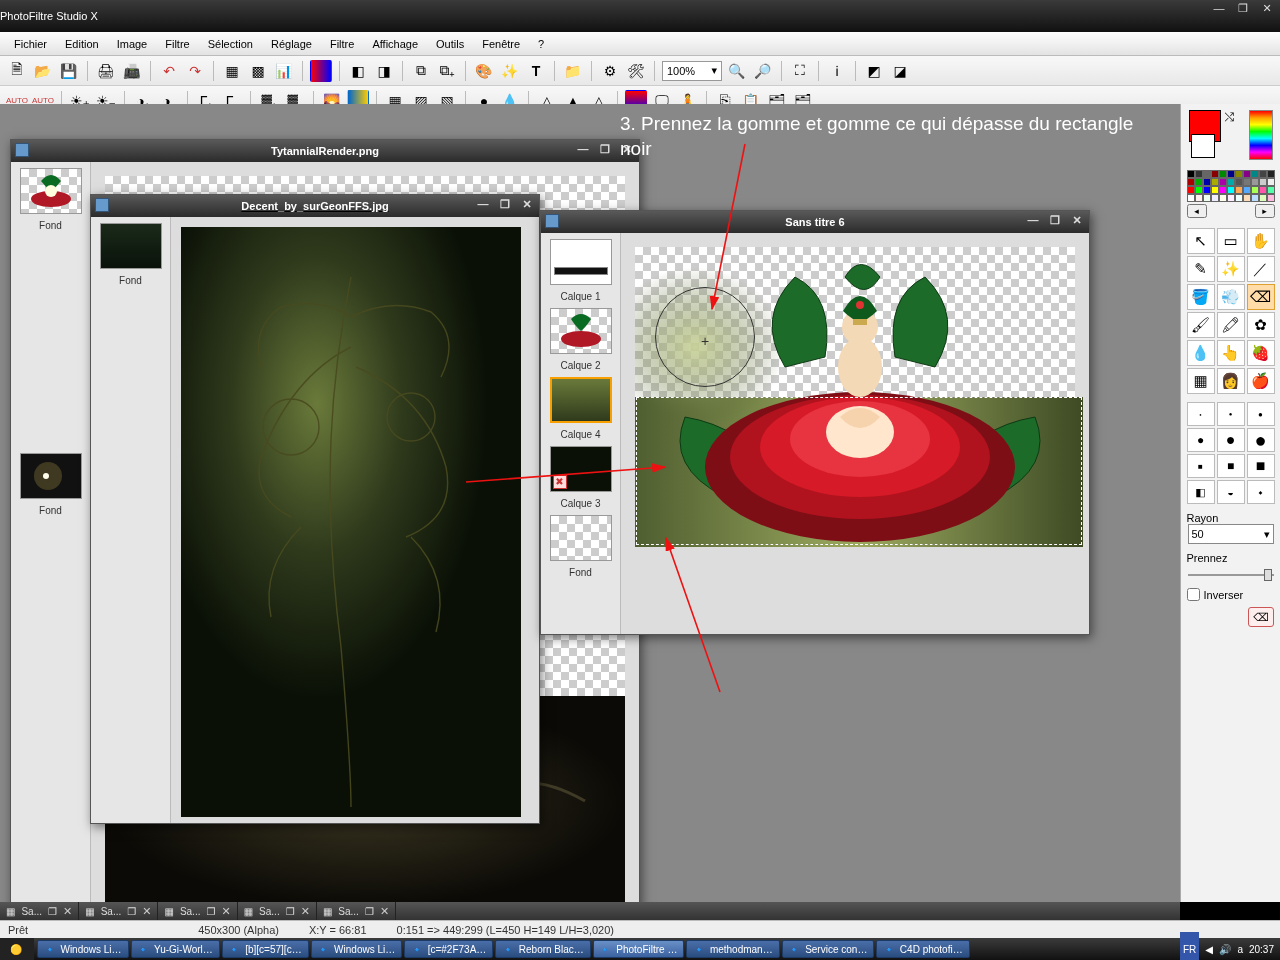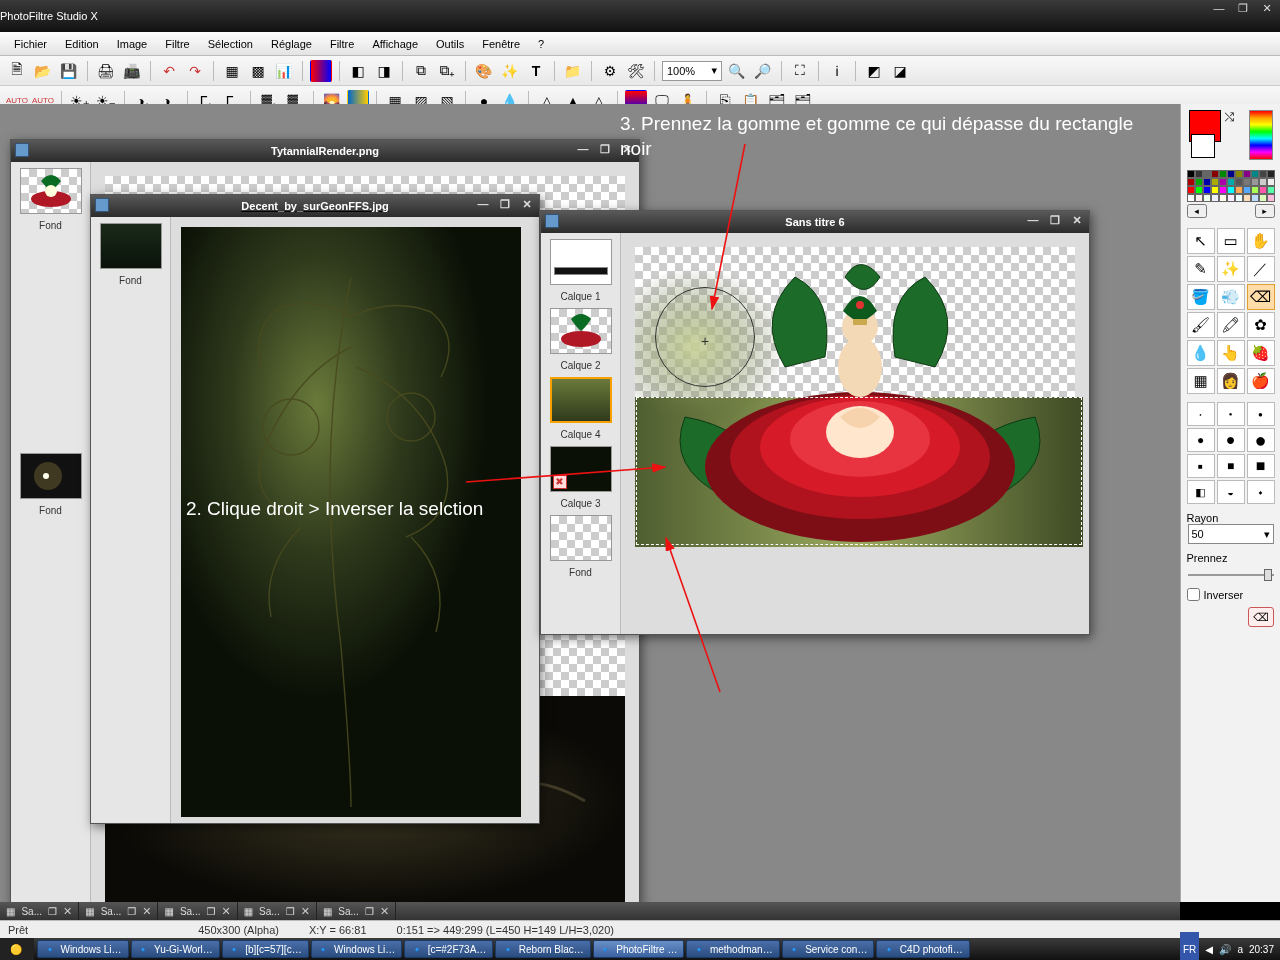--- a/index.html
+++ b/index.html
@@ -443,21 +443,20 @@
         <div class="sel-ants" style="left:1px; top:150px; width:446px; height:148px;"></div>
 
         <div style="position:absolute; left:20px; top:40px; width:100px; height:100px; border:1px solid #333; border-radius:50%;">
           <div style="position:absolute;left:45px;top:45px;font-size:14px;color:#333">+</div>
         </div>
       </div>
     </div>
   </div>
 
   <div class="annot" style="left:620px; top:8px; width:530px;">3. Prennez la gomme et gomme ce qui dépasse du rectangle noir</div>
-  <div class="annot" style="left:186px; top:393px;">2. Clique droit &gt; Inverser la selction</div>
 
   <svg class="arrow" style="left:0;top:0;width:1180px;height:800px">
     <defs>
         <marker id="ah" markerWidth="10" markerHeight="10" refX="8" refY="3" orient="auto">
           <path d="M0,0 L9,3 L0,6 Z" fill="#e11"></path>
         </marker>
       </defs>
     <line x1="745" y1="40" x2="712" y2="205" stroke="#e11" stroke-width="1.6" marker-end="url(#ah)"></line>
     <line x1="466" y1="378" x2="665" y2="363" stroke="#e11" stroke-width="1.6" marker-end="url(#ah)"></line>
     <line x1="720" y1="588" x2="666" y2="434" stroke="#e11" stroke-width="1.6" marker-end="url(#ah)"></line>

